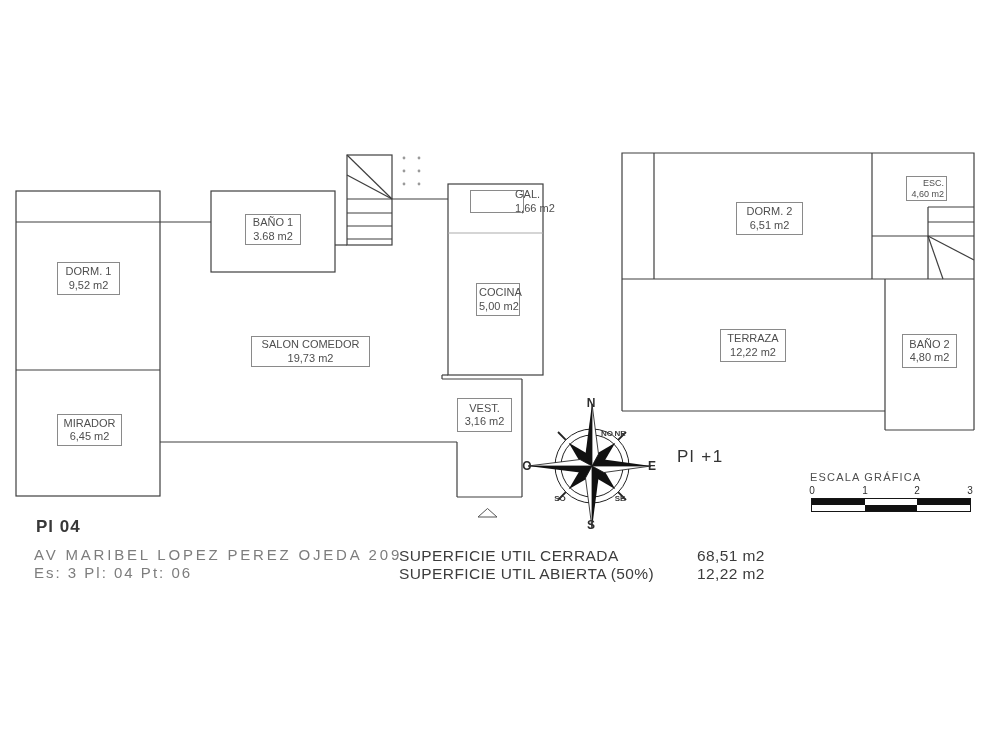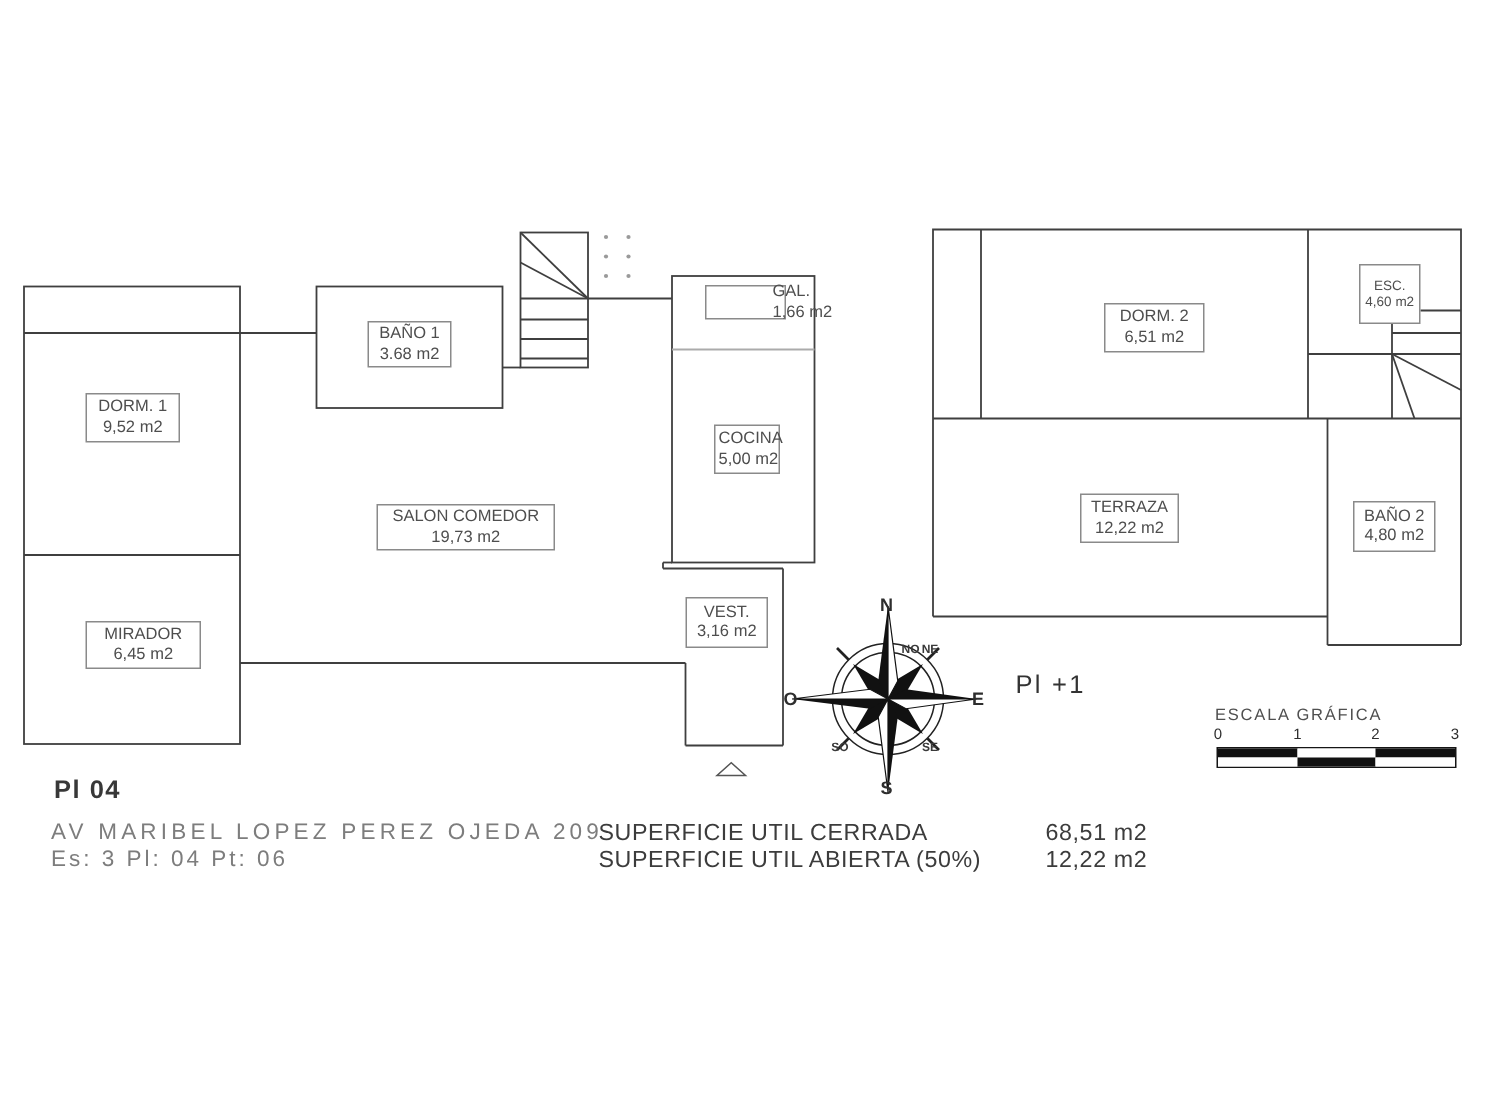--- a/index.html
+++ b/index.html
@@ -145,41 +145,41 @@
     <span>9,52 m2</span>
   </div>
   <div class="room" style="left:245px;top:214px;width:56px;height:31px;">
     <span>BAÑO 1</span>
     <span>3.68 m2</span>
   </div>
   <div class="room" style="left:251px;top:336px;width:119px;height:31px;">
     <span>SALON COMEDOR</span>
     <span>19,73 m2</span>
   </div>
-  <div class="room" style="left:57px;top:414px;width:77px;height:32px;">
+  <div class="room" style="left:57px;top:414px;width:65px;height:32px;">
     <span>MIRADOR</span>
     <span>6,45 m2</span>
   </div>
   <div class="room" style="left:470px;top:190px;width:54px;height:23px;padding-left:44px;">
     <span>GAL.</span>
     <span>1,66 m2</span>
   </div>
   <div class="room" style="left:476px;top:283px;width:44px;height:33px;">
     <span>COCINA</span>
     <span>5,00 m2</span>
   </div>
   <div class="room" style="left:457px;top:398px;width:55px;height:34px;">
     <span>VEST.</span>
     <span>3,16 m2</span>
   </div>
   <div class="room" style="left:736px;top:202px;width:67px;height:33px;">
     <span>DORM. 2</span>
     <span>6,51 m2</span>
   </div>
-  <div class="room small" style="left:906px;top:176px;width:41px;height:40px;">
+  <div class="room small" style="left:906px;top:176px;width:41px;height:25px;align-items:flex-end;">
     <span>ESC.</span>
     <span>4,60 m2</span>
   </div>
   <div class="room" style="left:720px;top:329px;width:66px;height:33px;">
     <span>TERRAZA</span>
     <span>12,22 m2</span>
   </div>
   <div class="room" style="left:902px;top:334px;width:55px;height:34px;">
     <span>BAÑO 2</span>
     <span>4,80 m2</span>

